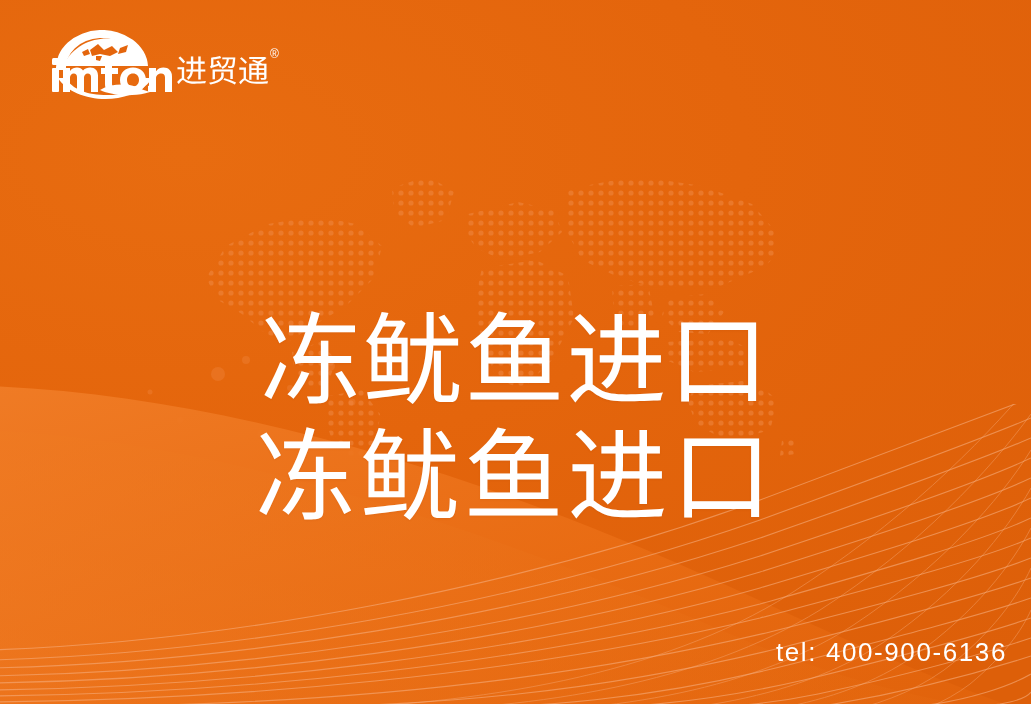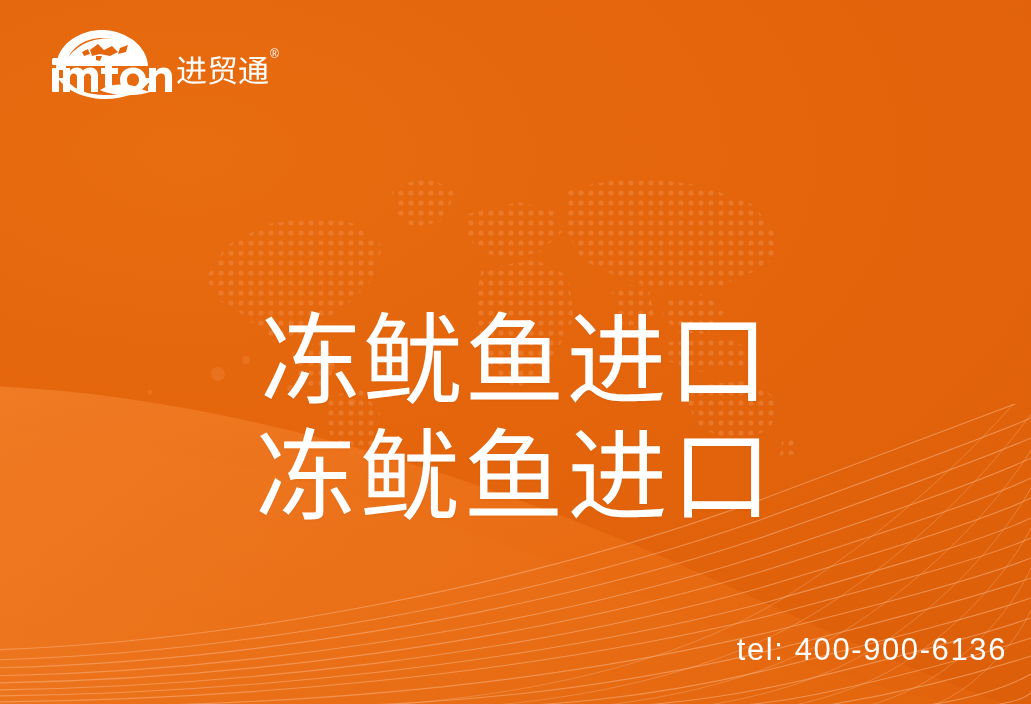--- a/index.html
+++ b/index.html
@@ -111,21 +111,21 @@
   .headline-line.line-2 {
     letter-spacing: 4px;
   }
 
   
   .tel {
     position: absolute;
     right: 24px;
     bottom: 36px;
     color: #ffffff;
-    font-size: 31px;
+    font-size: 26px;
     letter-spacing: 1.6px;
     white-space: nowrap;
   }
 </style>
 </head>
 <body>
 
 <div class="banner">
 
   <div class="bg-base"></div>

